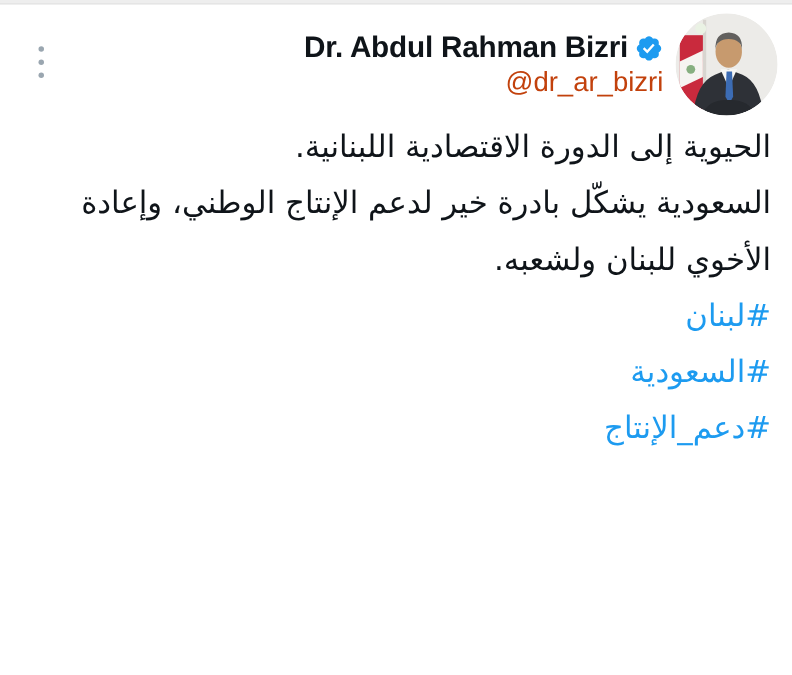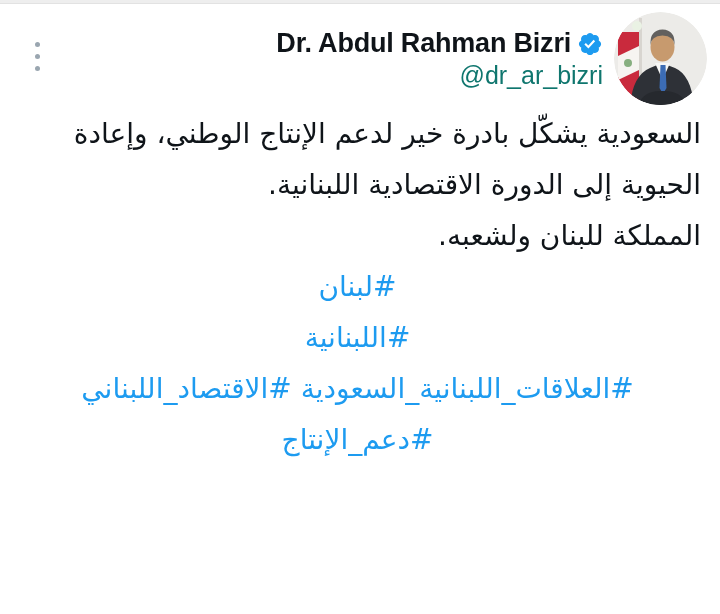--- a/index.html
+++ b/index.html
@@ -70,21 +70,21 @@
     font-weight: 700;
     color: #0f1419;
     letter-spacing: -0.2px;
     white-space: nowrap;
   }
   .verified { width: 26px; height: 26px; flex: 0 0 auto; }
   .handle {
     margin-top: 2px;
     font-size: 25px;
     font-weight: 400;
-    color: #0f766e;
+    color: #c2410c;
     white-space: nowrap;
   }
 
   .avatar {
     position: absolute;
     right: 13px;
     top: 8px;
     width: 93px;
     height: 93px;
     border-radius: 50%;
@@ -100,21 +100,21 @@
     width: 100%;
     padding: 2px 19px 0 14px;
     direction: rtl;
     text-align: right;
     font-family: "DejaVu Sans", sans-serif;
     font-size: 28px;
     line-height: 51px;
     color: #0f1419;
   }
   .tweet-line { white-space: nowrap; }
-  .tweet-line.hashtag { color: #1d9bf0; cursor: pointer; text-align: center; }
+  .tweet-line.hashtag { color: #1d9bf0; cursor: pointer; }
 </style>
 </head>
 <body>
 
 <div class="screen">
 
   <div class="top-strip"></div>
 
   <div class="tweet-header">
 
@@ -167,22 +167,21 @@
 
           <ellipse cx="48.5" cy="35" rx="12" ry="14.5" fill="#c79a6e"></ellipse>
 
           <path d="M36.5 33 Q35.5 18 48.5 17.5 Q61.5 18 60.5 33 Q60 24 48.5 23.5 Q37 24 36.5 33 Z" fill="#62605e"></path>
         </g>
       </svg>
     </div>
   </div>
 
   <div class="tweet-body">
+    <div class="tweet-line">الحيوية إلى الدورة الاقتصادية اللبنانية.</div>
     <div class="tweet-line">السعودية يشكّل بادرة خير لدعم الإنتاج الوطني، وإعادة</div>
-    <div class="tweet-line">الحيوية إلى الدورة الاقتصادية اللبنانية.</div>
-    <div class="tweet-line">المملكة للبنان ولشعبه.</div>
+    <div class="tweet-line">الأخوي للبنان ولشعبه.</div>
     <div class="tweet-line hashtag">#لبنان</div>
-    <div class="tweet-line hashtag">#اللبنانية</div>
-    <div class="tweet-line hashtag">#العلاقات_اللبنانية_السعودية #الاقتصاد_اللبناني</div>
+    <div class="tweet-line hashtag">#السعودية</div>
     <div class="tweet-line hashtag">#دعم_الإنتاج</div>
   </div>
 
 </div>
 
 </body></html>

